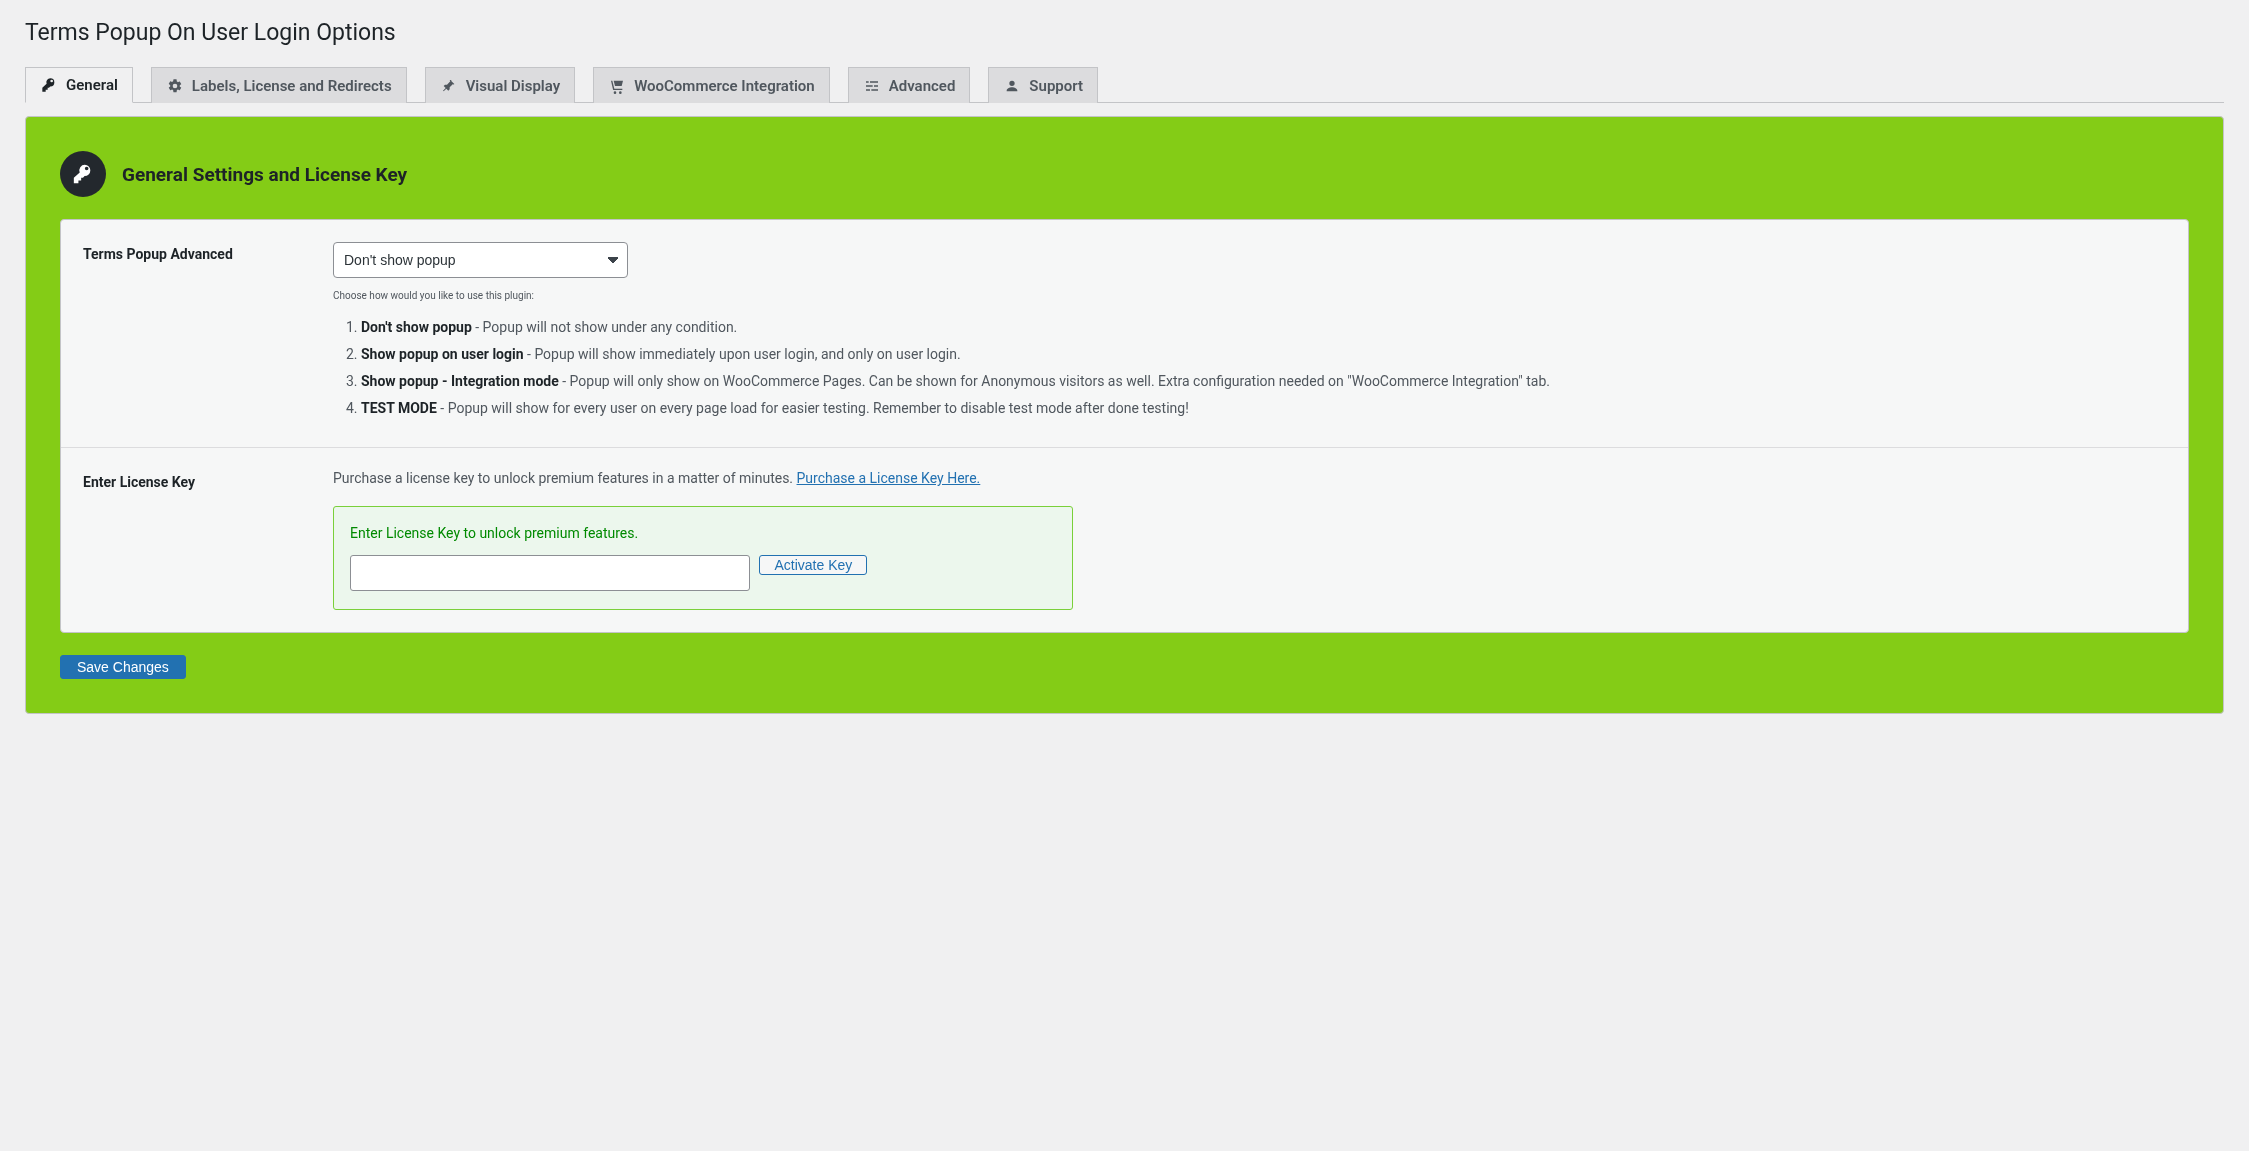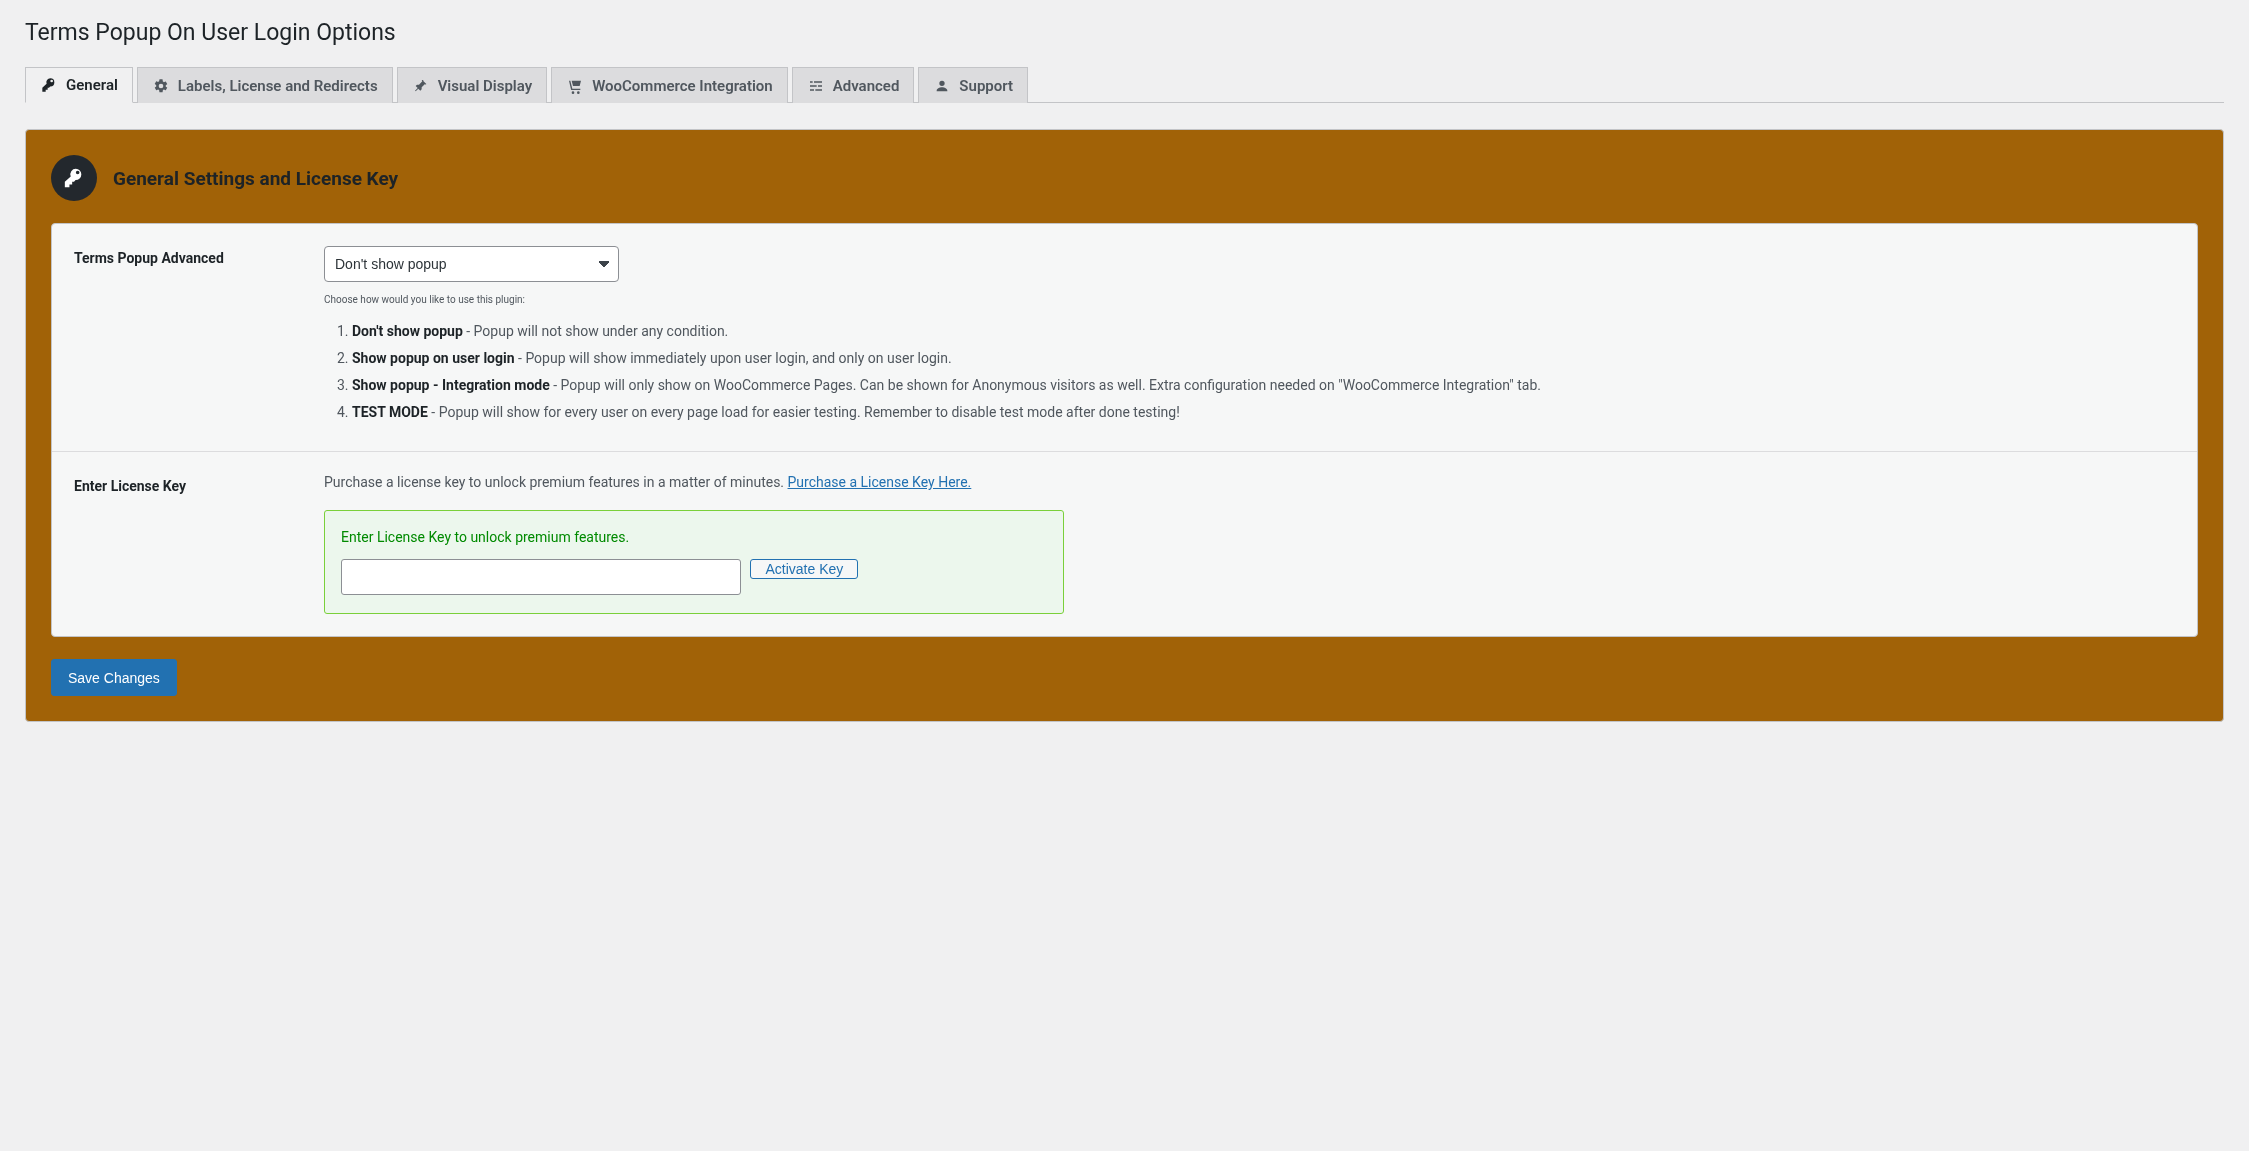--- a/index.html
+++ b/index.html
@@ -12,23 +12,23 @@
 }
 .wrap { padding: 10px 25px 25px 25px; }
 h1.page-title {
   font-size: 23px;
   font-weight: 400;
   color: #1d2327;
   padding: 9px 0 20px 0;
 }
 .nav-tabs {
   display: flex;
-  gap: 4px;
+  gap: 18px;
   border-bottom: 1px solid #c3c4c7;
-  margin-bottom: 26px;
+  margin-bottom: 13px;
 }
 .nav-tab {
   display: flex;
   align-items: center;
   gap: 8px;
   padding: 8px 14px;
   background: #dcdcde;
   border: 1px solid #c3c4c7;
   border-bottom: none;
   color: #50575e;
@@ -38,24 +38,24 @@
   position: relative;
   bottom: -1px;
 }
 .nav-tab.active {
   background: #f0f0f1;
   border-bottom: 1px solid #f0f0f1;
   color: #1d2327;
 }
 .nav-tab .icon { display:inline-flex; width:18px; height:18px; align-items:center; justify-content:center; }
 .panel {
-  background: #a16207;
+  background: #84cc16;
   border: 1px solid #c3c4c7;
   border-radius: 4px;
-  padding: 25px;
+  padding: 34px;
 }
 .section-header {
   display: flex;
   align-items: center;
   gap: 16px;
   margin-bottom: 22px;
 }
 .section-icon-circle {
   width: 46px;
   height: 46px;
@@ -147,21 +147,21 @@
   color: #2271b1;
   background: #f6f7f7;
   border-radius: 3px;
   font-size: 14px;
   cursor: pointer;
   margin-left: 6px;
   vertical-align: top;
 }
 .btn-primary {
   display: inline-block;
-  height: 37px;
+  height: 24px;
   padding: 0 16px;
   background: #2271b1;
   color: #fff;
   border: 1px solid #2271b1;
   border-radius: 3px;
   font-size: 14px;
   cursor: pointer;
   margin-top: 22px;
 }
 svg { display:block; }

